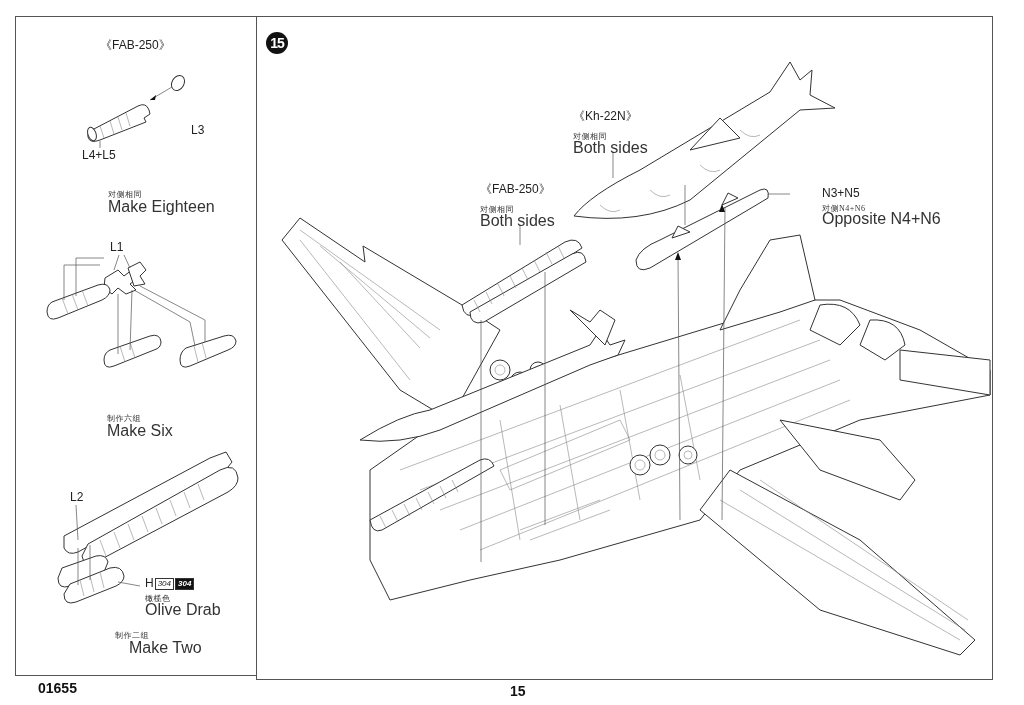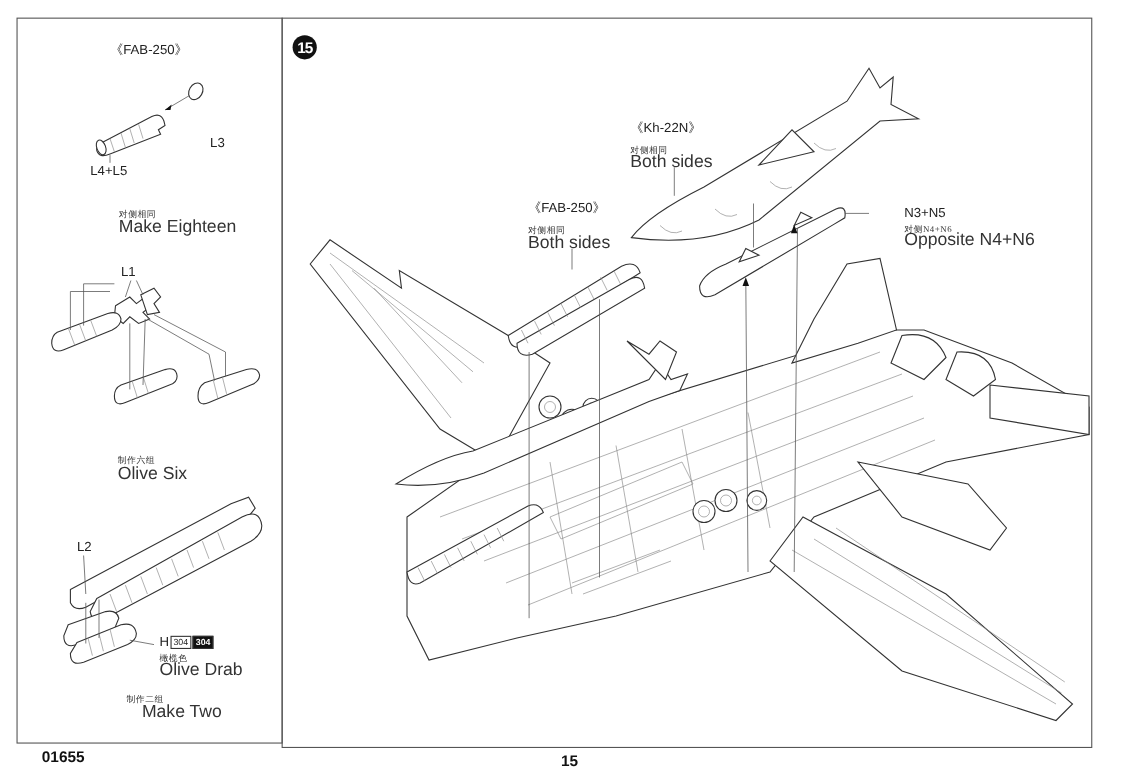--- a/index.html
+++ b/index.html
@@ -7,21 +7,21 @@
          font-family: "Liberation Sans", sans-serif; color: #222; }
   .frame { position: absolute; border: 1px solid #555; box-sizing: border-box; }
   .lbl { position: absolute; font-size: 16px; color: #333; white-space: nowrap; line-height: 13px; }
   .lbl.big { font-size: 12px; color: #222; }
   .lbl.cn { font-size: 8px; color: #333; letter-spacing: 0.5px; }
   .center { text-align: left; }
   .step-badge { position: absolute; left: 266px; top: 32px; width: 22px; height: 22px; border-radius: 50%;
                 background: #111; color: #fff; font-weight: bold; font-size: 14px; line-height: 22px;
                 text-align: center; letter-spacing: -1px; font-family: "Liberation Sans", sans-serif; }
   .color-code { display: inline-block; font-size: 8px; line-height: 10px; padding: 0 2px; border: 1px solid #333;
-                vertical-align: middle; margin-left: 1px; }
+                vertical-align: middle; margin-left: 1px; font-style: italic; }
   .color-code.dark { background: #111; color: #fff; font-weight: bold; }
   .footer-code { position: absolute; left: 38px; top: 680px; font-size: 14px; font-weight: bold; color: #111; }
   .page-num { position: absolute; left: 510px; top: 683px; font-size: 14px; font-weight: bold; color: #111; }
   svg { position: absolute; left: 0; top: 0; }
   svg .lt { fill: none; stroke: #888; stroke-width: 0.6; }
   svg .body { fill: #fff; stroke: #333; stroke-width: 1; }
   svg .guide { fill: none; stroke: #555; stroke-width: 0.7; }
 </style>
 </head>
 <body>
@@ -155,21 +155,21 @@
 </svg>
 
 <div class="lbl big center" style="left:100px; top:39px; width:80px;">《FAB-250》</div>
 <div class="lbl big" style="left:191px; top:77px;margin-top:47px;">L3</div>
 <div class="lbl big" style="left:82px; top:149px;">L4+L5</div>
 <div class="lbl cn" style="left:108px; top:188px;">对侧相同</div>
 <div class="lbl" style="left:108px; top:200px;">Make Eighteen</div>
 
 <div class="lbl big" style="left:110px; top:241px;">L1</div>
 <div class="lbl cn" style="left:107px; top:412px;">制作六组</div>
-<div class="lbl" style="left:107px; top:424px;">Olive Six</div>
+<div class="lbl" style="left:107px; top:424px;">Make Six</div>
 
 <div class="lbl big" style="left:70px; top:491px;">L2</div>
 <div class="lbl big" style="left:145px; top:577px;">
   <span>H</span><span class="color-code">304</span><span class="color-code dark">304</span>
 </div>
 <div class="lbl cn" style="left:145px; top:592px;">橄榄色</div>
 <div class="lbl" style="left:145px; top:603px;">Olive Drab</div>
 <div class="lbl cn" style="left:115px; top:629px;">制作二组</div>
 <div class="lbl" style="left:115px; top:641px;padding-left:14px;">Make Two</div>
 

